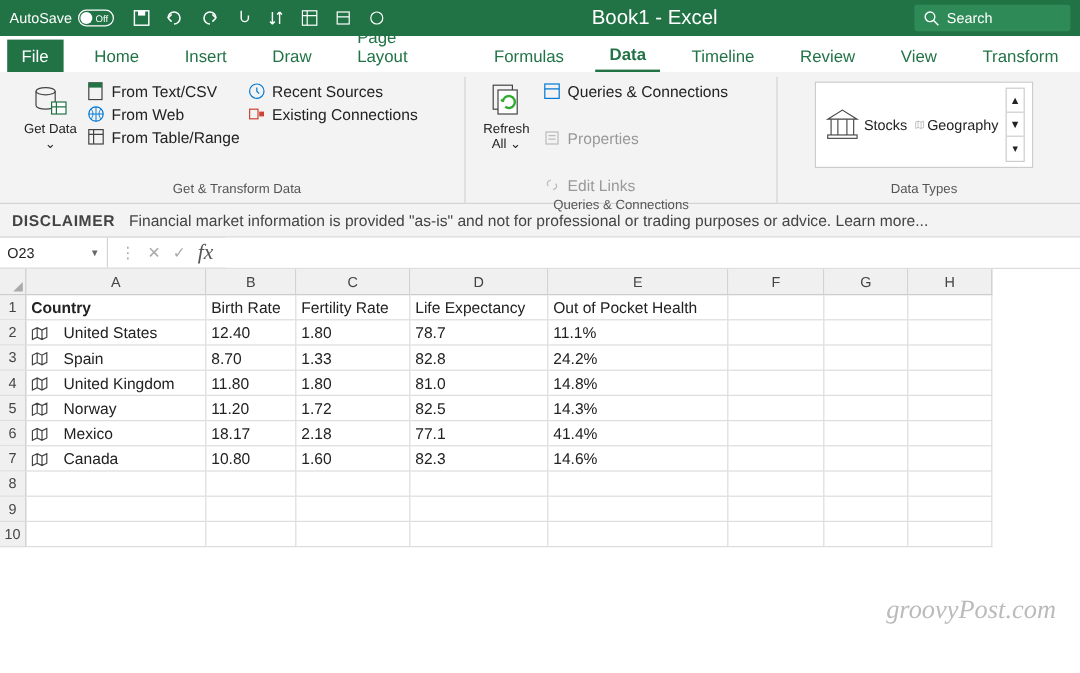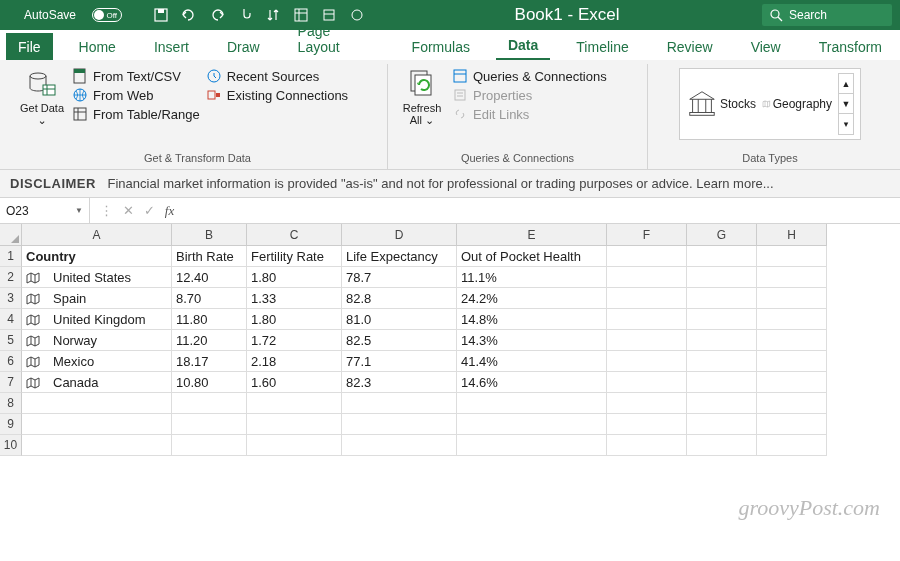--- a/index.html
+++ b/index.html
@@ -1,20 +1,20 @@
 <!DOCTYPE html>
 <html><head>
 <meta charset="utf-8">
 <style>
 * { margin:0; padding:0; box-sizing:border-box; font-family:'Segoe UI',Arial,sans-serif; }
 body { width:900px; height:561px; background:#fff; overflow:hidden; font-size:13px; color:#222; position:relative; }
 
 
 .titlebar { height:30px; background:#217346; display:flex; align-items:center; color:#fff; font-size:12px; }
-.titlebar .autosave { display:flex; align-items:center; gap:16px; padding:0 24px; }
+.titlebar .autosave { display:flex; align-items:center; gap:5px; padding:0 8px; }
 .toggle { width:30px; height:14px; border:1px solid #fff; border-radius:8px; position:relative; font-size:8px; display:flex; align-items:center; justify-content:flex-end; padding-right:4px; }
 .toggle::before { content:""; width:10px; height:10px; background:#fff; border-radius:50%; position:absolute; left:1px; top:1px; }
 .qat { display:flex; gap:10px; padding:0 6px; align-items:center; }
 .qat span { width:18px; display:flex; justify-content:center; }
 .doctitle { flex:1; text-align:center; font-size:17px; }
 .searchbox { background:#2e8b57; width:130px; height:22px; border-radius:2px; display:flex; align-items:center; gap:6px; padding:0 8px; margin-right:8px; font-size:12px; }
 
 
 .ribtabs { height:30px; display:flex; align-items:flex-end; padding:0 6px; gap:14px; background:#fff; }
 .ribtab { padding:6px 12px 5px; color:#217346; cursor:pointer; font-size:14px; }
@@ -25,37 +25,37 @@
 .ribbon { height:110px; background:#f3f3f3; border-bottom:1px solid #d4d4d4; display:flex; padding:4px 8px 0; gap:0; }
 .group { border-right:1px solid #d4d4d4; padding:0 10px; display:flex; flex-direction:column; }
 .group:last-child { border-right:none; }
 .group-body { flex:1; display:flex; gap:6px; align-items:flex-start; padding-top:4px; }
 .group-label { text-align:center; font-size:11px; color:#555; padding:3px 0 5px; }
 .bigbtn { display:flex; flex-direction:column; align-items:center; width:48px; gap:2px; font-size:11px; text-align:center; line-height:1.1; }
 .bigbtn .ico { width:32px; height:32px; display:flex; align-items:center; justify-content:center; }
 .smalllist { display:flex; flex-direction:column; gap:3px; }
 .smallbtn { display:flex; align-items:center; gap:5px; font-size:13px; white-space:nowrap; }
 .smallbtn .ico { width:16px; height:16px; display:flex; align-items:center; justify-content:center; }
-.dimmed { color:#999; }
+.dimmed { color:#999;margin-top:20px; }
 .dtbtn { width:70px; display:flex; flex-direction:row; align-items:center; gap:2px; font-size:12px; }
 .dtico { width:34px; height:34px; }
 .gal-arrows { display:flex; flex-direction:column; width:16px; border:1px solid #ccc; }
 .gal-arrows span { height:20px; display:flex; align-items:center; justify-content:center; font-size:9px; border-bottom:1px solid #ccc; }
 .gal-arrows span:last-child{border:none;}
 
 
 .disclaimer { background:#f3f3f3; padding:6px 10px; font-size:13px; color:#444; border-bottom:1px solid #d4d4d4; white-space:nowrap; overflow:hidden; text-overflow:ellipsis; }
 .disclaimer strong { font-weight:600; margin-right:8px; letter-spacing:0.5px; }
 
 
 .namefx { display:flex; align-items:center; height:26px; border-bottom:1px solid #d4d4d4; }
 .namebox { width:90px; border-right:1px solid #d4d4d4; padding:0 6px; display:flex; align-items:center; justify-content:space-between; font-size:12px; height:100%; }
 .namebox .dd { color:#666; font-size:8px; }
 .fxctrls { display:flex; gap:10px; padding:0 10px; color:#aaa; align-items:center; }
-.fxlabel { font-style:italic; font-family:'Times New Roman',serif; font-size:13px; color:#555; }
+.fxlabel { font-style:italic; font-family:'Times New Roman',serif; font-size:18px; color:#555; }
 .fxinput { flex:1; height:100%; border:none; padding:0 6px; font-size:13px; }
 
 
 .grid { display:grid; grid-template-columns:22px 150px 75px 95px 115px 150px 80px 70px 70px; font-size:13px; }
 .corner { background:#f0f0f0; border-right:1px solid #ccc; border-bottom:1px solid #ccc; height:22px; position:relative; }
 .corner::after{content:"";position:absolute;right:2px;bottom:2px;border-left:8px solid transparent;border-bottom:8px solid #aaa;}
 .colh { background:#f0f0f0; border-right:1px solid #ccc; border-bottom:1px solid #ccc; text-align:center; font-size:12px; color:#444; height:22px; line-height:22px; }
 .rowh { background:#f0f0f0; border-right:1px solid #ccc; border-bottom:1px solid #ddd; text-align:center; font-size:12px; color:#444; height:21px; line-height:21px; }
 .cell { border-right:1px solid #ddd; border-bottom:1px solid #ddd; padding:0 4px; height:21px; line-height:21px; white-space:nowrap; overflow:hidden; }
 .cell.b { font-weight:700; }

